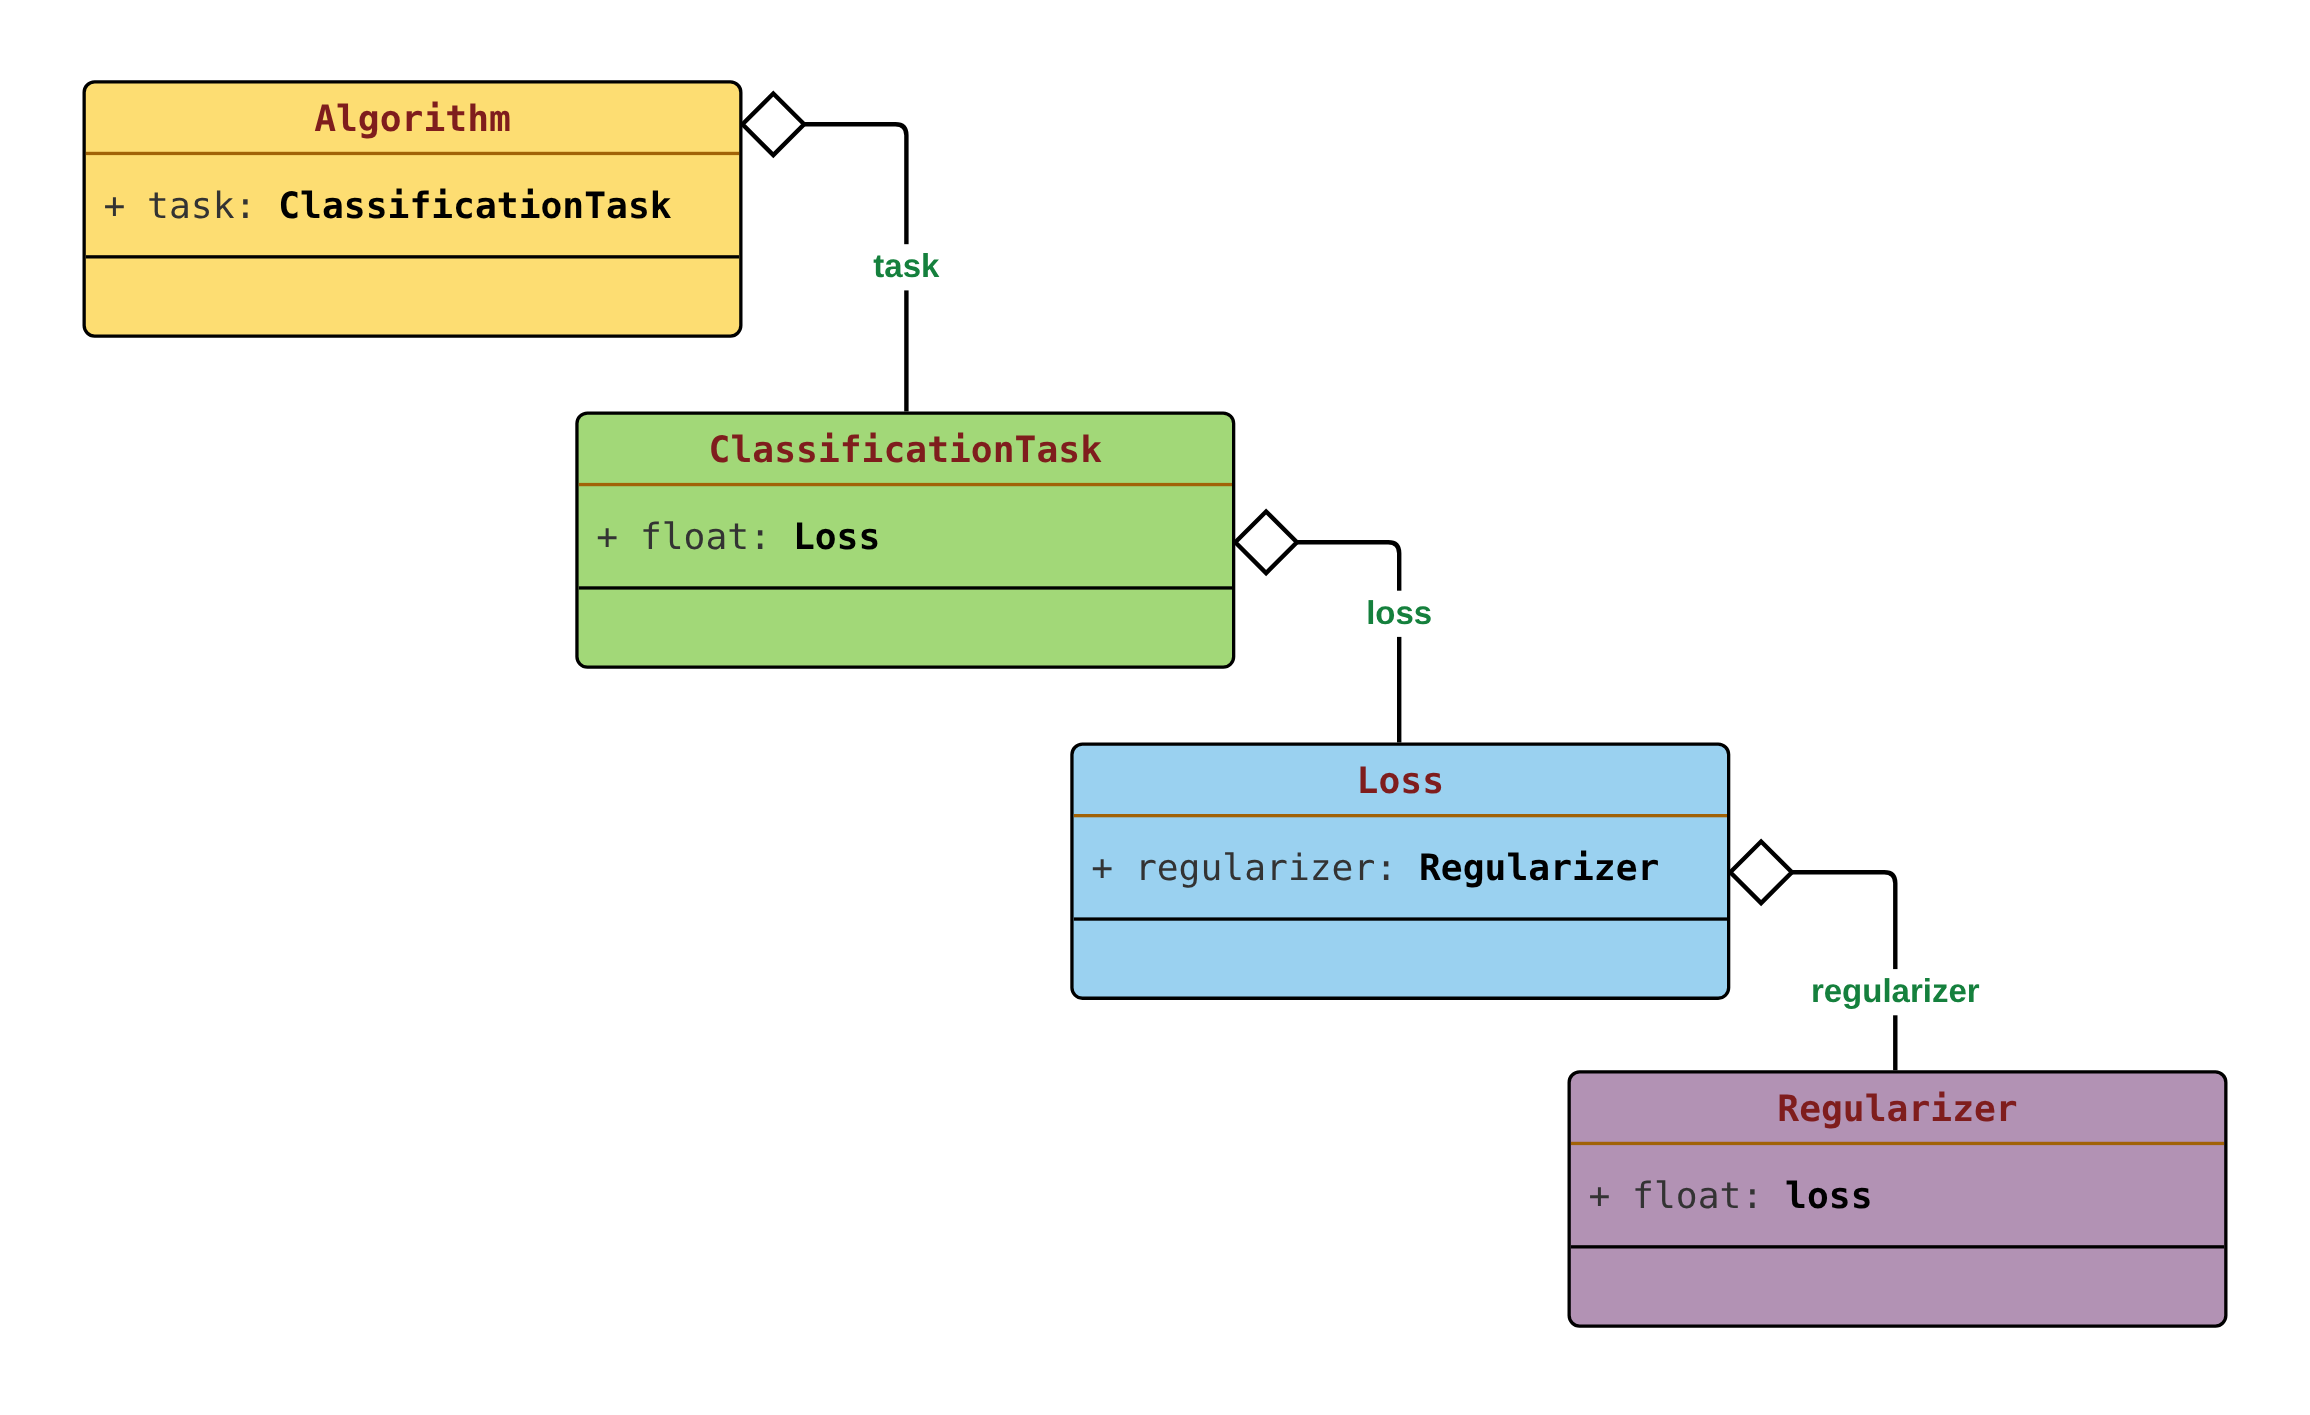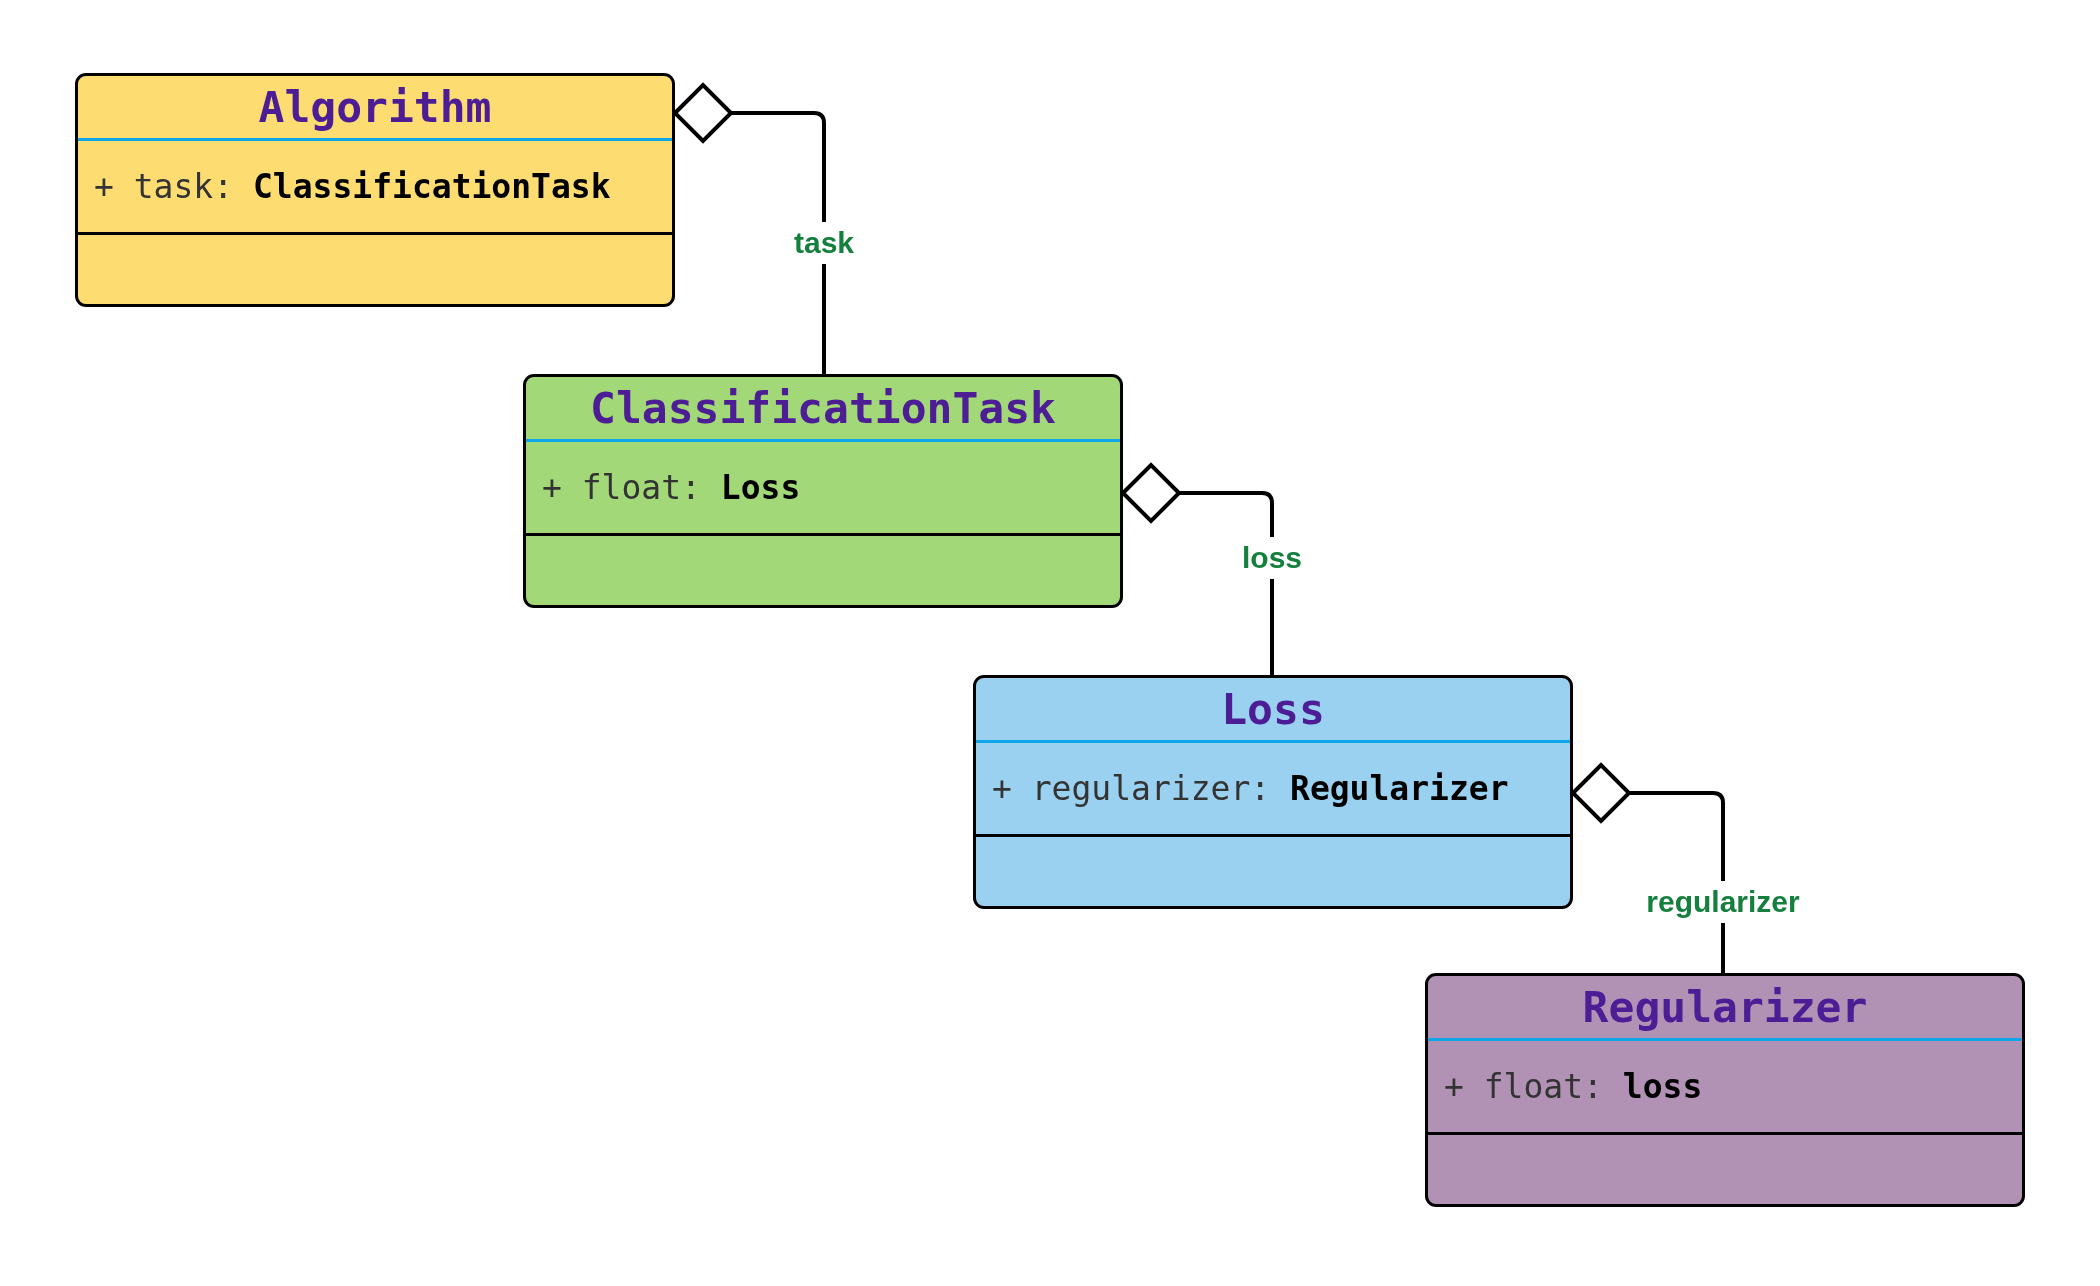--- a/index.html
+++ b/index.html
@@ -32,29 +32,29 @@
   .c-classification { left: 523px;  top: 374px; background: #A2D878; }
   .c-loss           { left: 973px;  top: 675px; background: #9AD1F0; }
   .c-regularizer    { left: 1425px; top: 973px; background: #B292B4; }
 
   .row-title {
     height: 62px;
     flex: 0 0 62px;
     display: flex;
     align-items: center;
     justify-content: center;
-    font-size: 43px;
+    font-size: 33px;
     font-weight: bold;
-    color: #4c1d95;
+    color: #7f1d1d;
   }
   .row-attrs {
     height: 94px;
     flex: 0 0 94px;
     box-sizing: border-box;
-    border-top: 3px solid #0ea5e9;
+    border-top: 3px solid #a16207;
     display: flex;
     align-items: center;
     padding-left: 16px;
     font-size: 33px;
     color: #333333;
     white-space: pre;
   }
   .row-attrs .attr-type { font-weight: bold; color: #000000; }
   .row-methods {
     flex: 1 1 auto;

